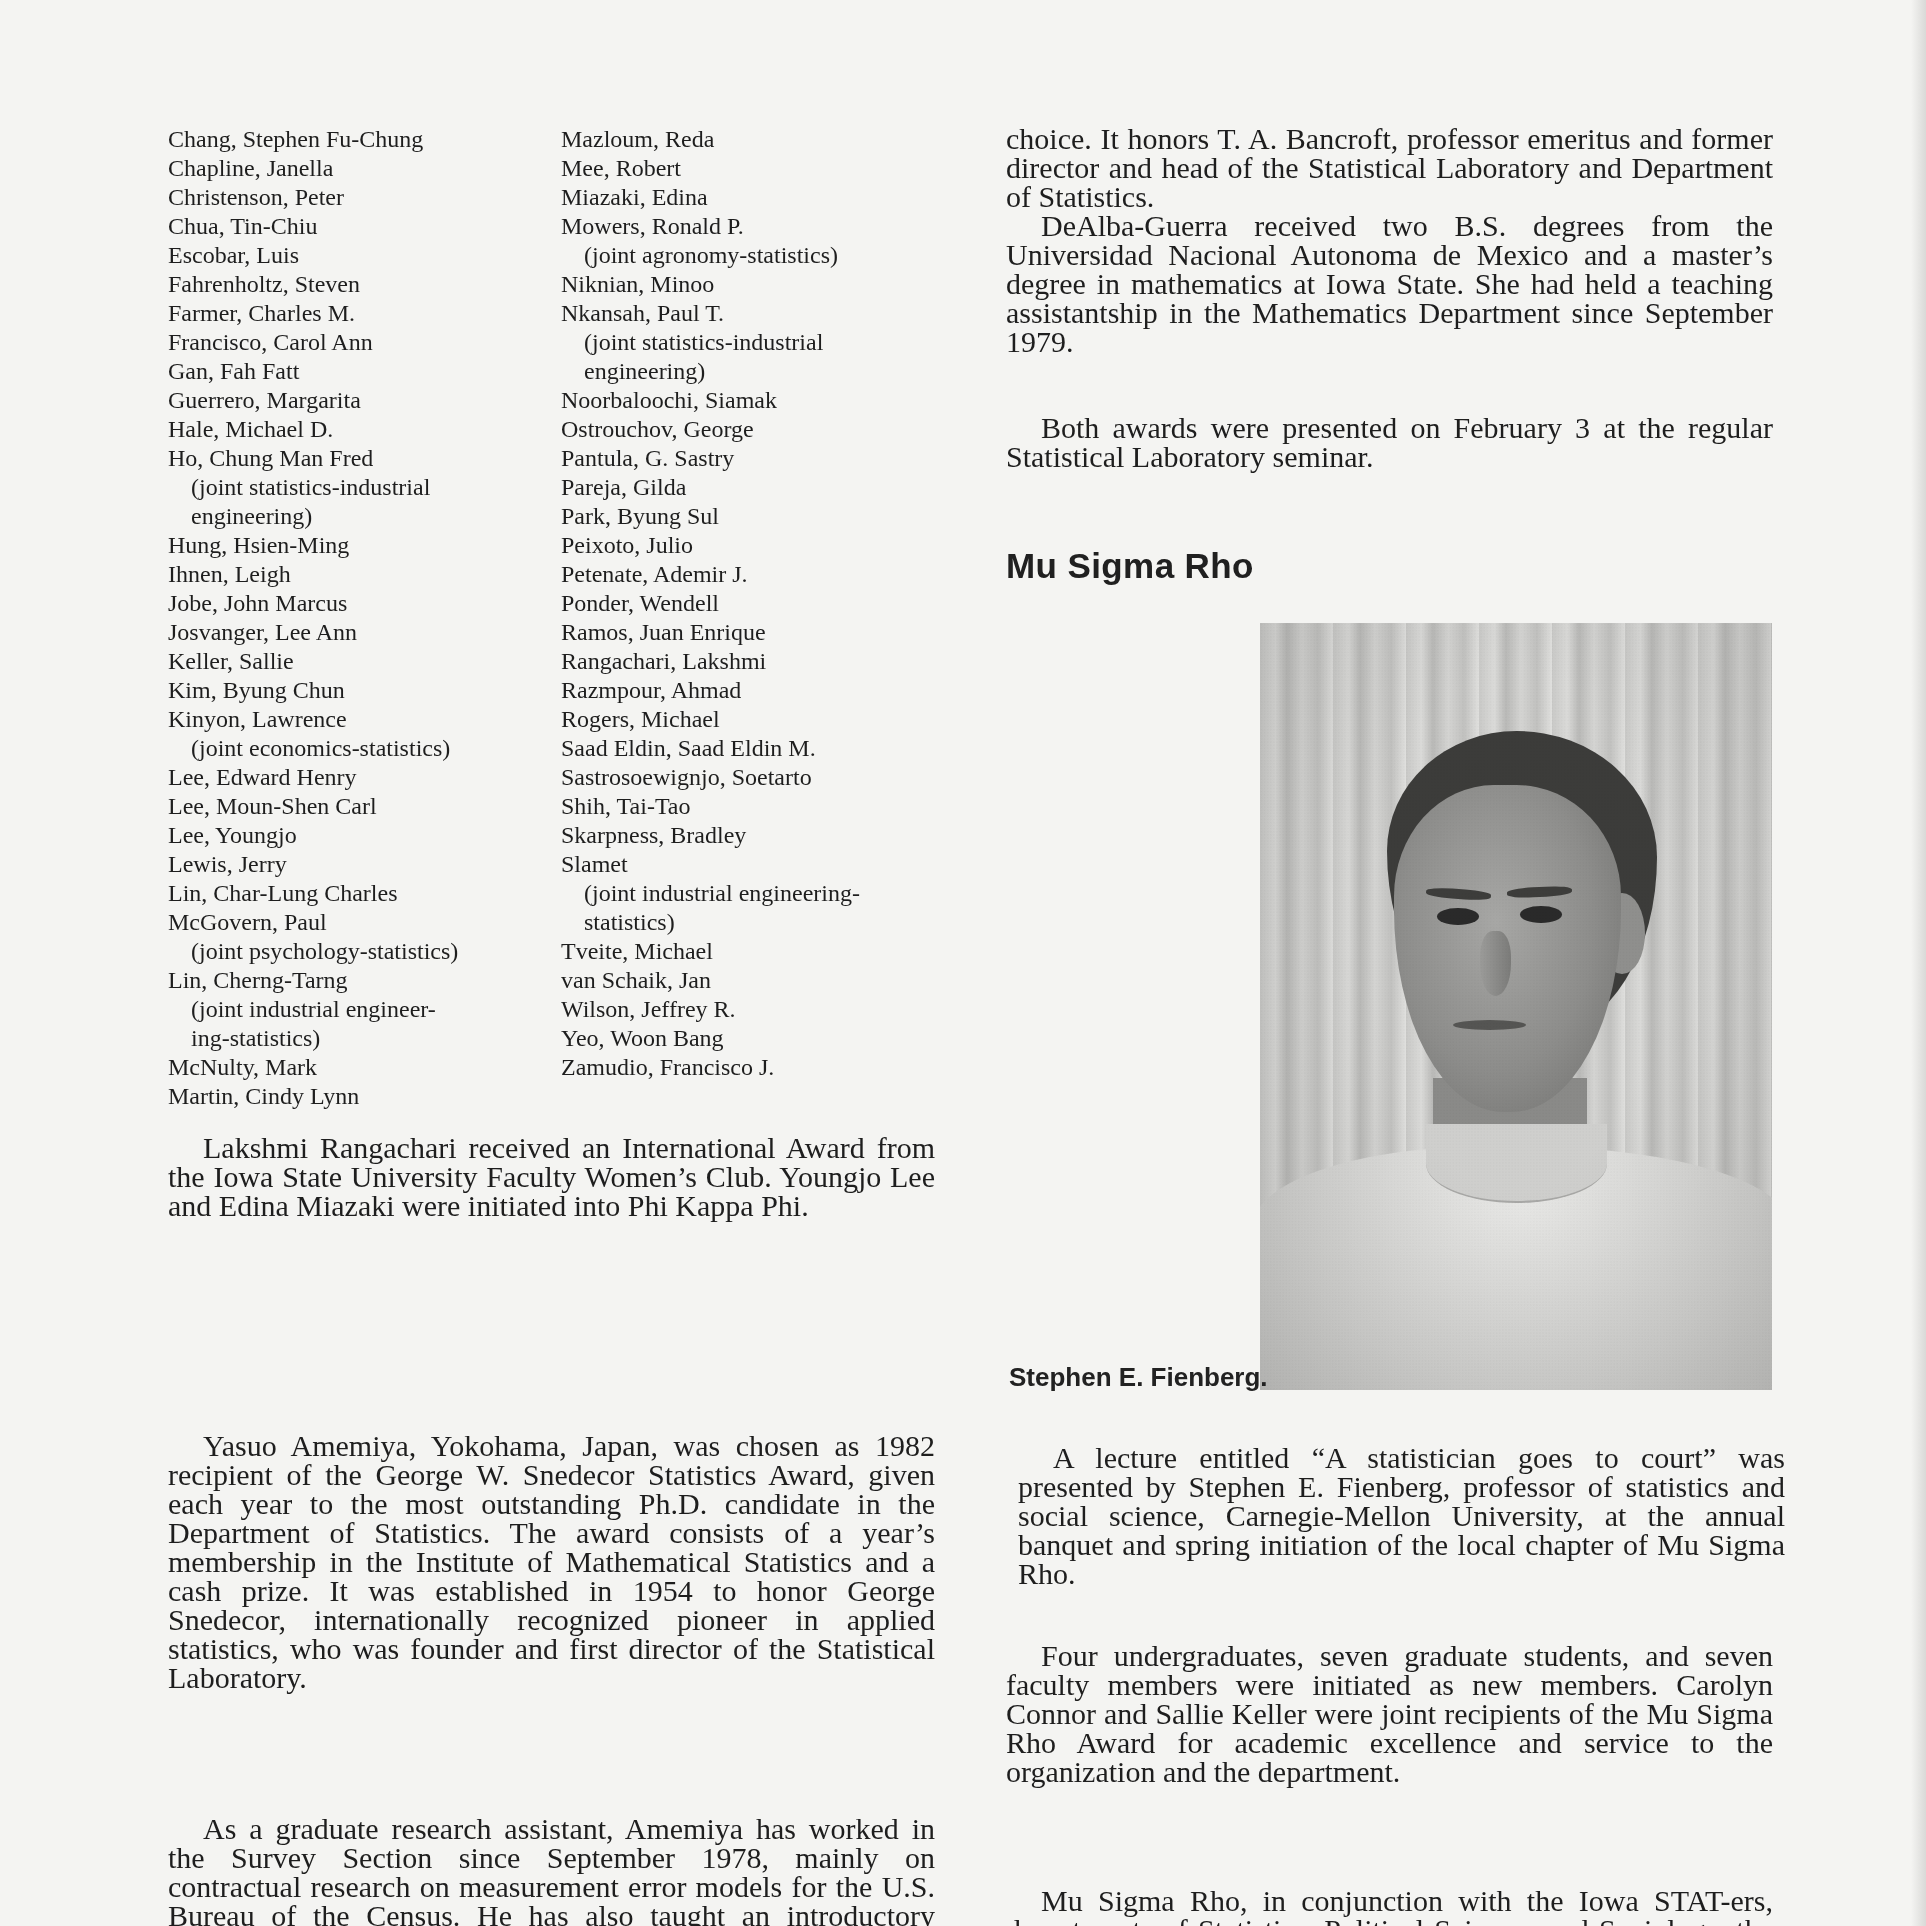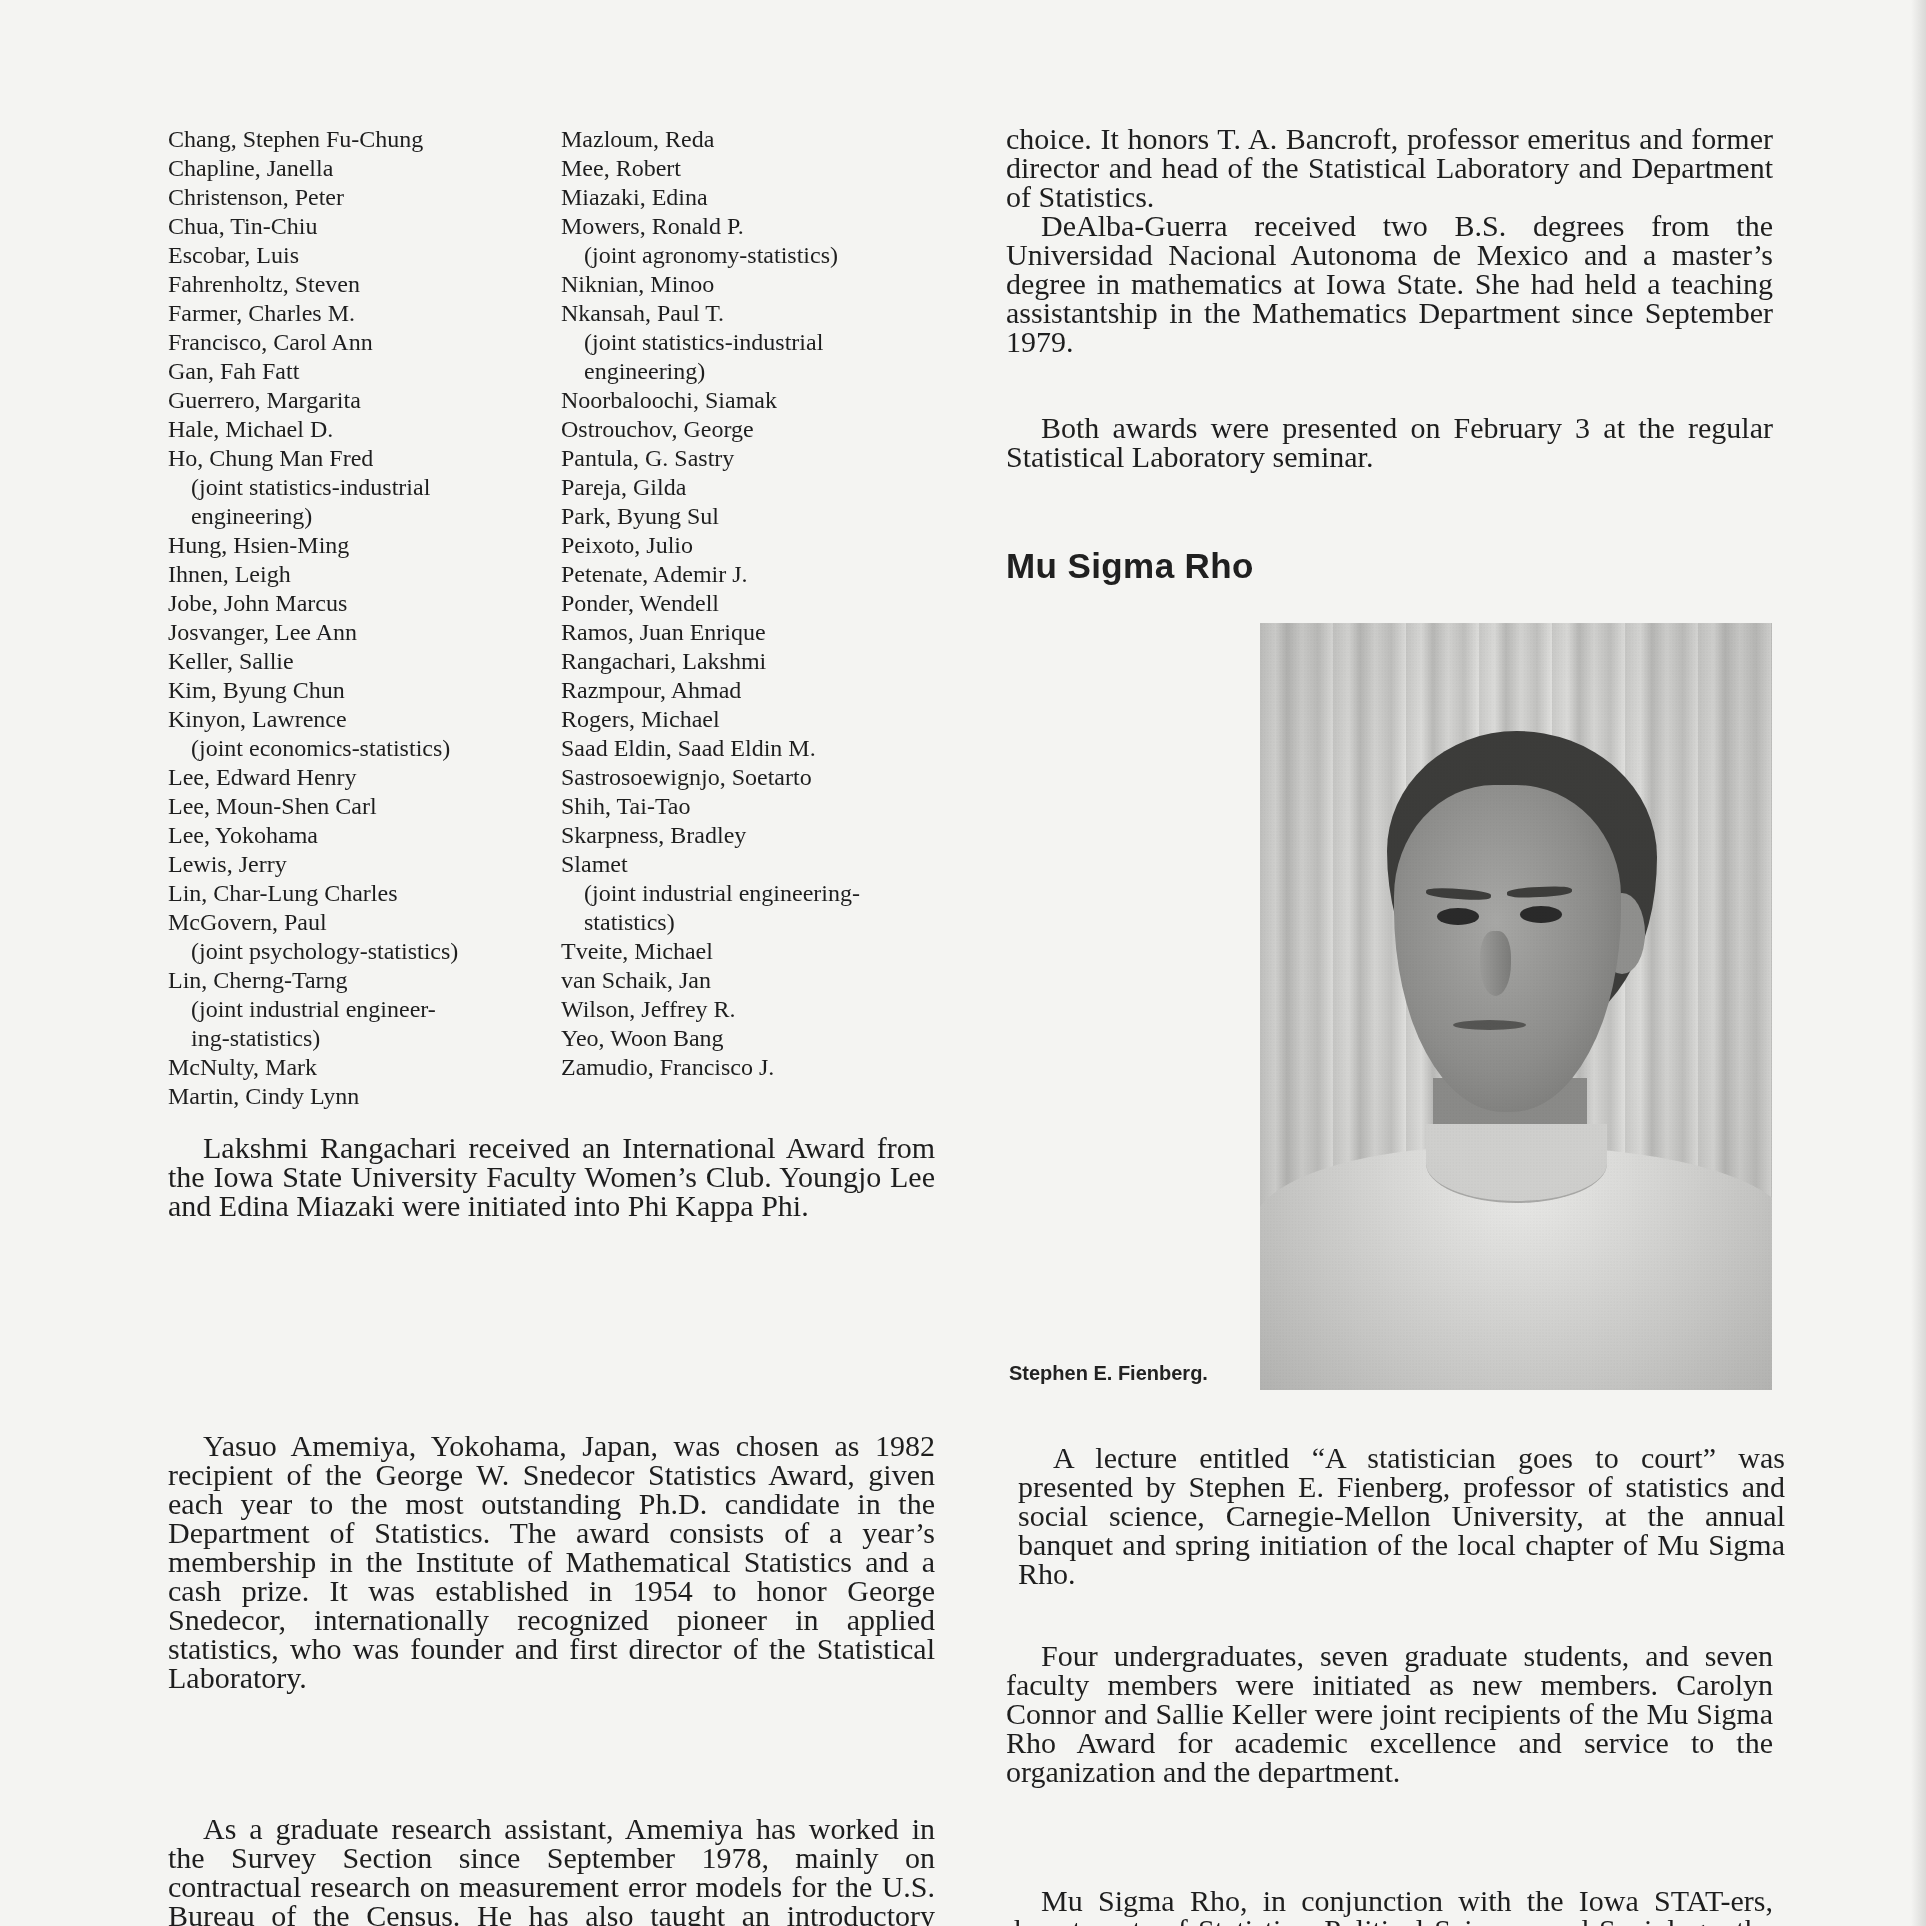--- a/index.html
+++ b/index.html
@@ -64,21 +64,21 @@
       font-size: 35px;
       color: #202020;
       white-space: nowrap;
       letter-spacing: 0.4px;
     }
 
     .caption {
       position: absolute;
       font-family: "Liberation Sans", "DejaVu Sans", sans-serif;
       font-weight: bold;
-      font-size: 20px;
+      font-size: 26px;
       color: #222;
       white-space: nowrap;
     }
 
     
     .photo {
       position: absolute;
       left: 1260px;
       top: 623px;
       width: 512px;
@@ -209,21 +209,21 @@
     <span class="entry"><span>Ho, Chung Man Fred</span><span class="note">(joint statistics-industrial</span><span class="note">engineering)</span></span>
     <span class="entry"><span>Hung, Hsien-Ming</span></span>
     <span class="entry"><span>Ihnen, Leigh</span></span>
     <span class="entry"><span>Jobe, John Marcus</span></span>
     <span class="entry"><span>Josvanger, Lee Ann</span></span>
     <span class="entry"><span>Keller, Sallie</span></span>
     <span class="entry"><span>Kim, Byung Chun</span></span>
     <span class="entry"><span>Kinyon, Lawrence</span><span class="note">(joint economics-statistics)</span></span>
     <span class="entry"><span>Lee, Edward Henry</span></span>
     <span class="entry"><span>Lee, Moun-Shen Carl</span></span>
-    <span class="entry"><span>Lee, Yokohama</span></span>
+    <span class="entry"><span>Lee, Youngjo</span></span>
     <span class="entry"><span>Lewis, Jerry</span></span>
     <span class="entry"><span>Lin, Char-Lung Charles</span></span>
     <span class="entry"><span>McGovern, Paul</span><span class="note">(joint psychology-statistics)</span></span>
     <span class="entry"><span>Lin, Cherng-Tarng</span><span class="note">(joint industrial engineer-</span><span class="note">ing-statistics)</span></span>
     <span class="entry"><span>McNulty, Mark</span></span>
     <span class="entry"><span>Martin, Cindy Lynn</span></span>
   </div>
 
   <div class="name-col mid">
     <span class="entry"><span>Mazloum, Reda</span></span>

